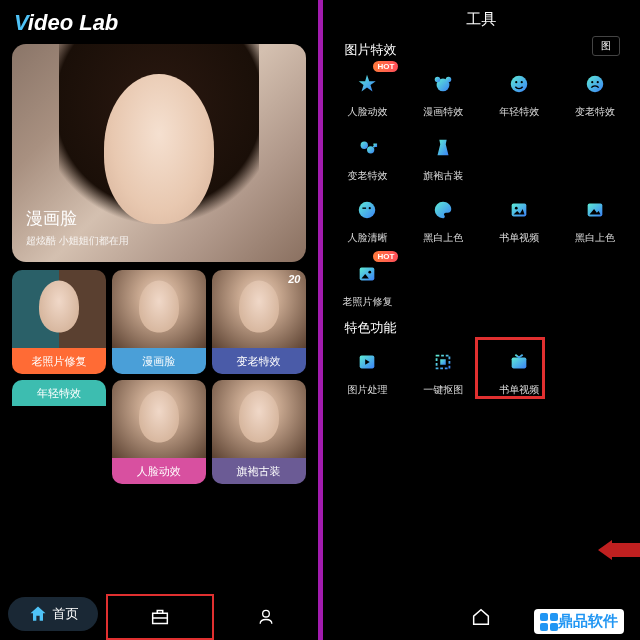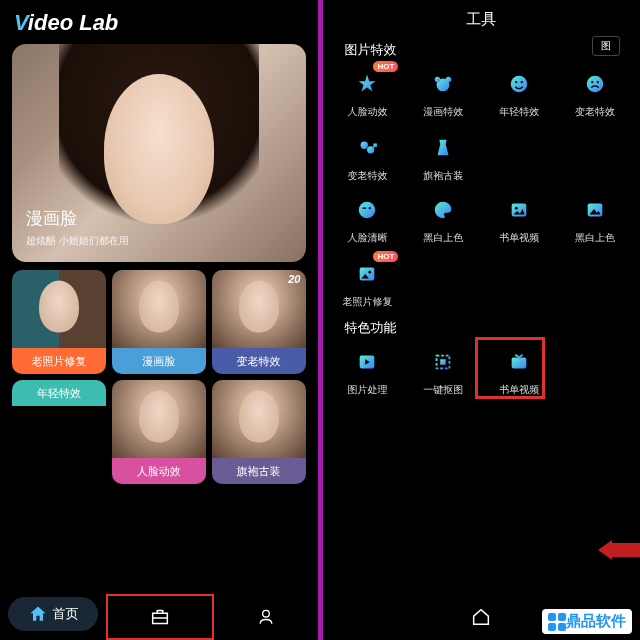--- a/index.html
+++ b/index.html
@@ -35,21 +35,21 @@
 .igrid{display:grid;grid-template-columns:repeat(4,1fr);gap:2px;padding:0 8px}
 .tool{display:flex;flex-direction:column;align-items:center;padding:6px 0 4px;position:relative}
 .ico{width:34px;height:34px;border-radius:8px;display:flex;align-items:center;justify-content:center;margin-bottom:4px;position:relative}
 .ico svg{width:22px;height:22px}
 .grad{fill:url(#bg)}
 .tlab{font-size:10px;color:#ddd;white-space:nowrap}
 .hot{position:absolute;top:0;right:6px;background:linear-gradient(90deg,#ff7a3d,#ff4d5a);color:#fff;font-size:8px;padding:1px 4px;border-radius:6px;font-weight:600}
 .special{position:relative}
 .hl{position:absolute;border:3px solid #e03030}
 .arrow{position:absolute;right:-2px;top:540px;width:44px;height:20px}
-.wm{position:absolute;right:8px;bottom:6px;display:flex;align-items:center;background:#fff;padding:3px 6px;border-radius:4px}
+.wm{position:absolute;right:16px;bottom:6px;display:flex;align-items:center;background:#fff;padding:3px 6px;border-radius:4px}
 .wm-logo{display:grid;grid-template-columns:8px 8px;grid-template-rows:8px 8px;gap:2px}
 .wm-logo span{background:#2196F3;border-radius:2px}
 .wm-txt{color:#2196F3;font-size:15px;font-weight:600}
 .home-ico{width:20px;height:20px}
 </style>
 </head>
 <body>
 
 <svg width="0" height="0" style="position:absolute">
 <defs>

